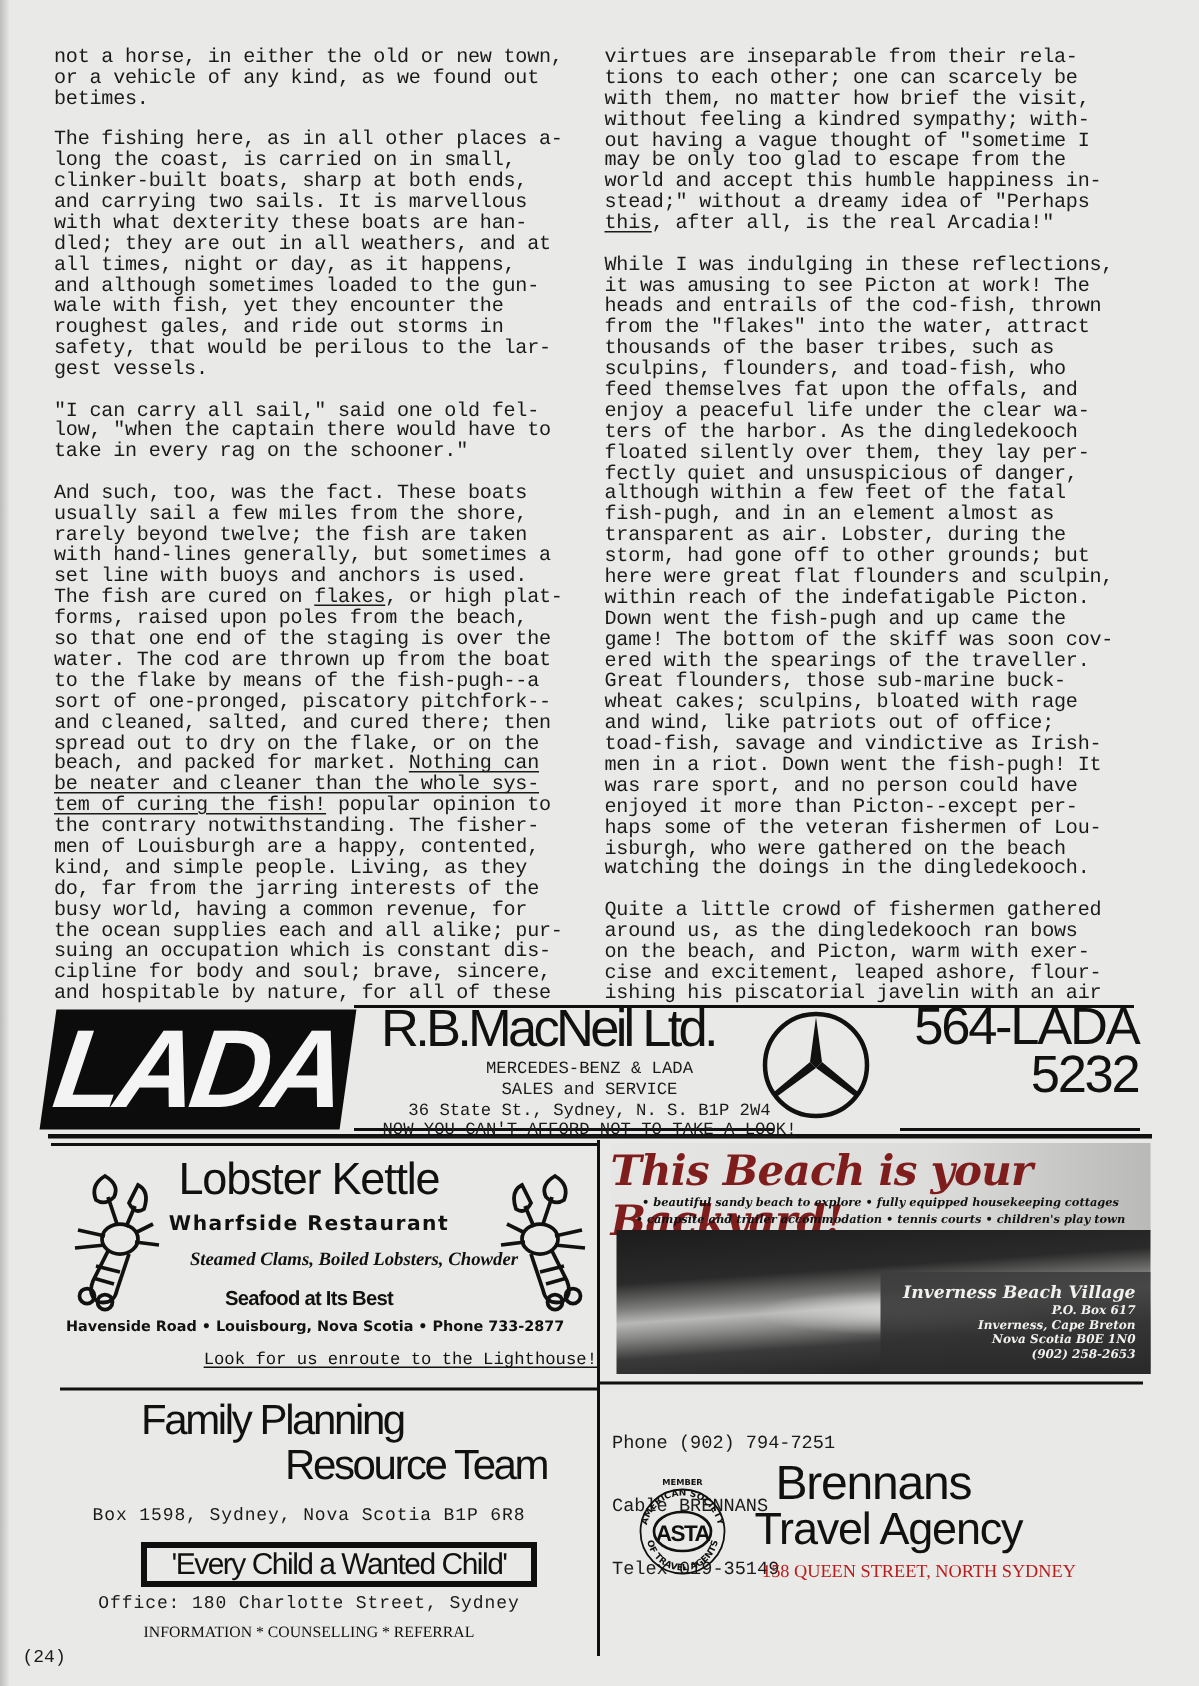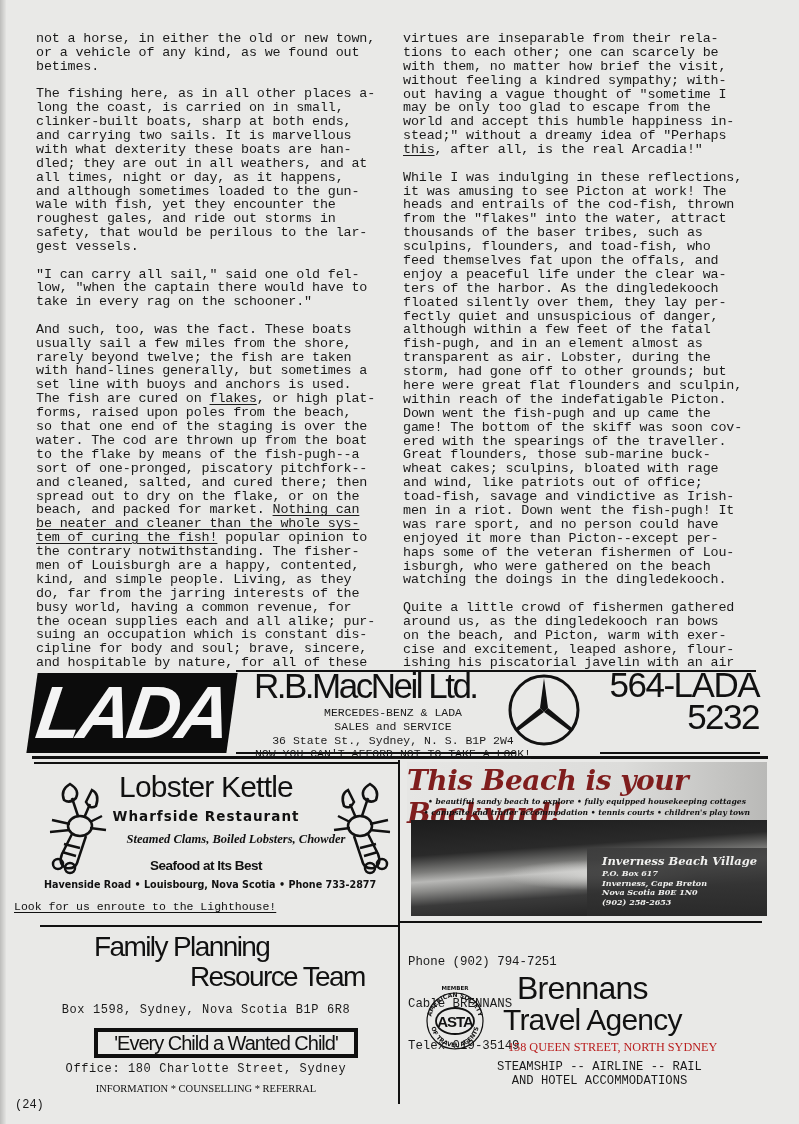--- a/index.html
+++ b/index.html
@@ -67,21 +67,21 @@
   }
   .lk-best {
     position: absolute; left: 0; top: 96px; width: 384px; text-align: center;
     font-family: "Liberation Sans", sans-serif; font-weight: bold; font-size: 13.5px; letter-spacing: -0.5px; color: #111;
   }
   .lk-address {
     position: absolute; left: 30px; top: 117px; width: 360px; text-align: left; white-space: nowrap;
     font-family: "DejaVu Sans", sans-serif; font-weight: bold; font-size: 9.6px; color: #111;
   }
   .lk-tag {
-    position: absolute; left: 0; top: 138px; width: 384px; text-align: left;
+    position: absolute; left: 0; top: 138px; width: 384px; text-align: right;
     font-family: "Liberation Mono", monospace; font-size: 11.5px; color: #111;
   }
   .lk-tag span { text-decoration: underline; text-underline-offset: 2px; }
   .lobster-icon { position: absolute; top: 14px; width: 80px; height: 100px; }
 
   
   .beach-ad { position: absolute; left: 407px; top: 762px; width: 360px; height: 158px; }
   .beach-head-bg {
     position: absolute; left: 0; top: 0; width: 360px; height: 60px;
     background: linear-gradient(to right, #e6e6e4 0%, #dcdcda 60%, #b9b9b7 100%);
@@ -99,21 +99,21 @@
     background:
       radial-gradient(ellipse 140px 22px at 190px 55px, rgba(230,230,228,0.8), rgba(0,0,0,0) 70%),
       linear-gradient(176deg, #1c1c1c 0%, #2a2a2a 30%, #7c7c7a 44%, #b8b8b6 52%, #8a8a88 60%, #3a3a3a 72%, #1a1a1a 100%);
   }
   .beach-photo-sea {
     position: absolute; right: 0; top: 28px; width: 180px; height: 68px;
     background: linear-gradient(to bottom, #3d3d3d, #2b2b2b);
     opacity: 0.9;
   }
   .beach-info {
-    position: absolute; right: 10px; top: 34px; text-align: left; color: #f0f0ee;
+    position: absolute; right: 10px; top: 34px; text-align: right; color: #f0f0ee;
     font-family: "DejaVu Serif", serif; font-style: italic; font-weight: bold;
   }
   .beach-info .name { font-size: 11.5px; line-height: 15px; }
   .beach-info .addr { font-size: 8px; line-height: 9.5px; }
 
   
   .fp-ad { position: absolute; left: 14px; top: 925px; width: 384px; height: 175px; }
   .fp-title1 {
     position: absolute; left: 80px; top: 6px;
     font-family: "Liberation Sans", sans-serif; font-size: 28px; letter-spacing: -1.6px; color: #111;
@@ -280,17 +280,13 @@
     <text x="34" y="7" text-anchor="middle" font-family="DejaVu Sans, sans-serif" font-weight="bold" font-size="5.5" fill="#111">MEMBER</text>
     <circle cx="34" cy="38" r="28" fill="none" stroke="#111" stroke-width="1.2"></circle>
     <ellipse cx="34" cy="38" rx="19" ry="13" fill="none" stroke="#111" stroke-width="1.8"></ellipse>
     <text x="34" y="44" text-anchor="middle" font-family="Liberation Sans, sans-serif" font-weight="bold" font-size="15" fill="#111" letter-spacing="-1">ASTA</text>
     <path id="ringTop" d="M10 38 A24 24 0 0 1 58 38" fill="none"></path>
     <path id="ringBot" d="M10 40 A24 24 0 0 0 58 40" fill="none"></path>
     <text font-family="DejaVu Sans, sans-serif" font-weight="bold" font-size="6" fill="#111"><textPath href="#ringTop" startOffset="50%" text-anchor="middle">AMERICAN SOCIETY</textPath></text>
     <text font-family="DejaVu Sans, sans-serif" font-weight="bold" font-size="6" fill="#111"><textPath href="#ringBot" startOffset="50%" text-anchor="middle">OF TRAVEL AGENTS</textPath></text>
   </svg>
   <div class="br-address">158 QUEEN STREET, NORTH SYDNEY</div>
-  <div class="br-services">
-    <div>STEAMSHIP -- AIRLINE -- RAIL</div>
-    <div>AND HOTEL ACCOMMODATIONS</div>
-  </div>
 </div>
 
 </body></html>

